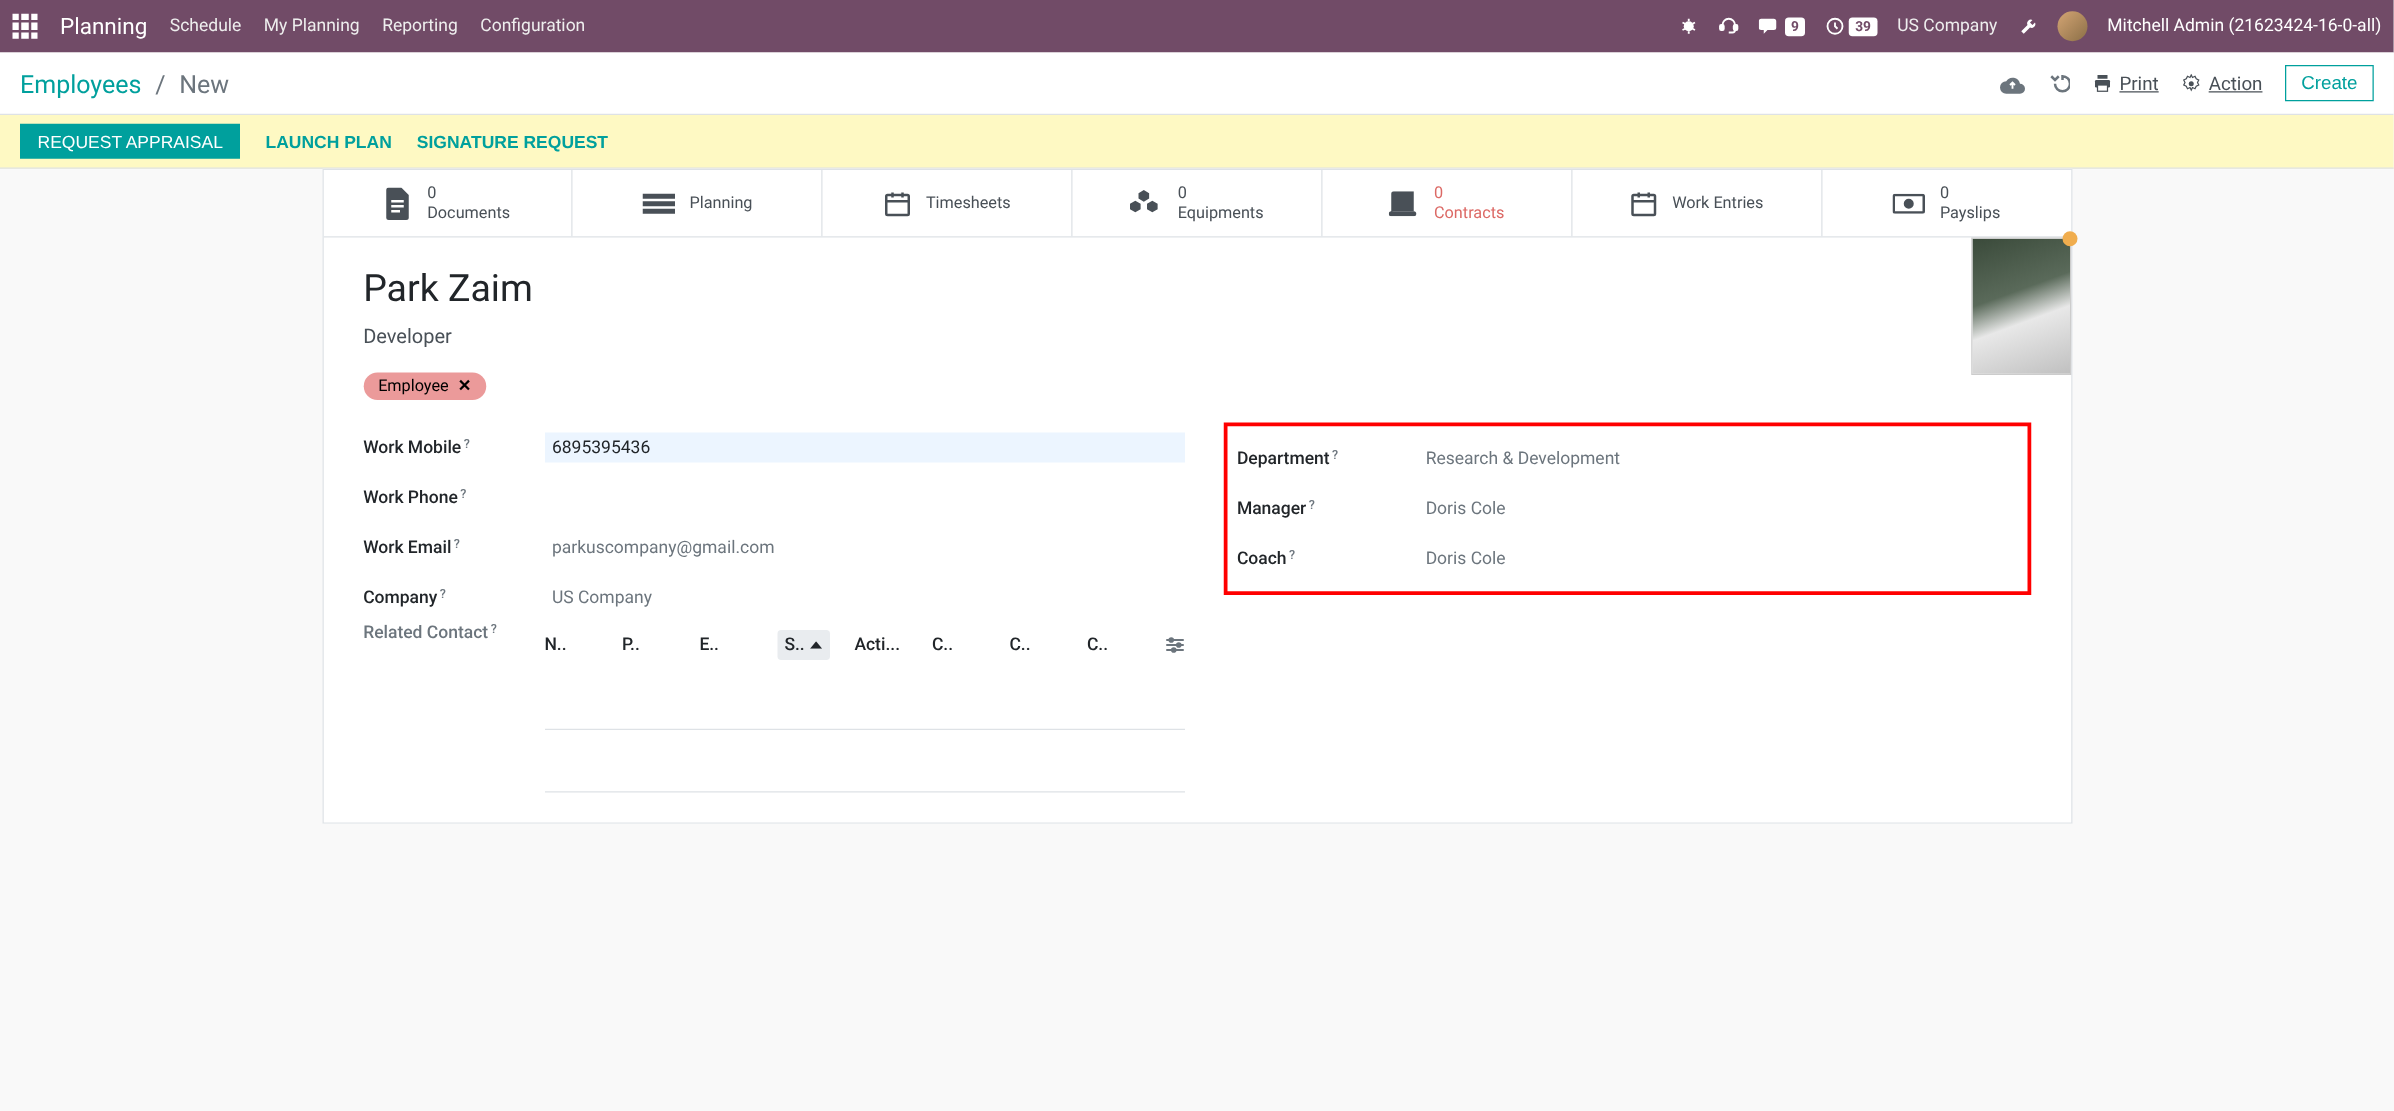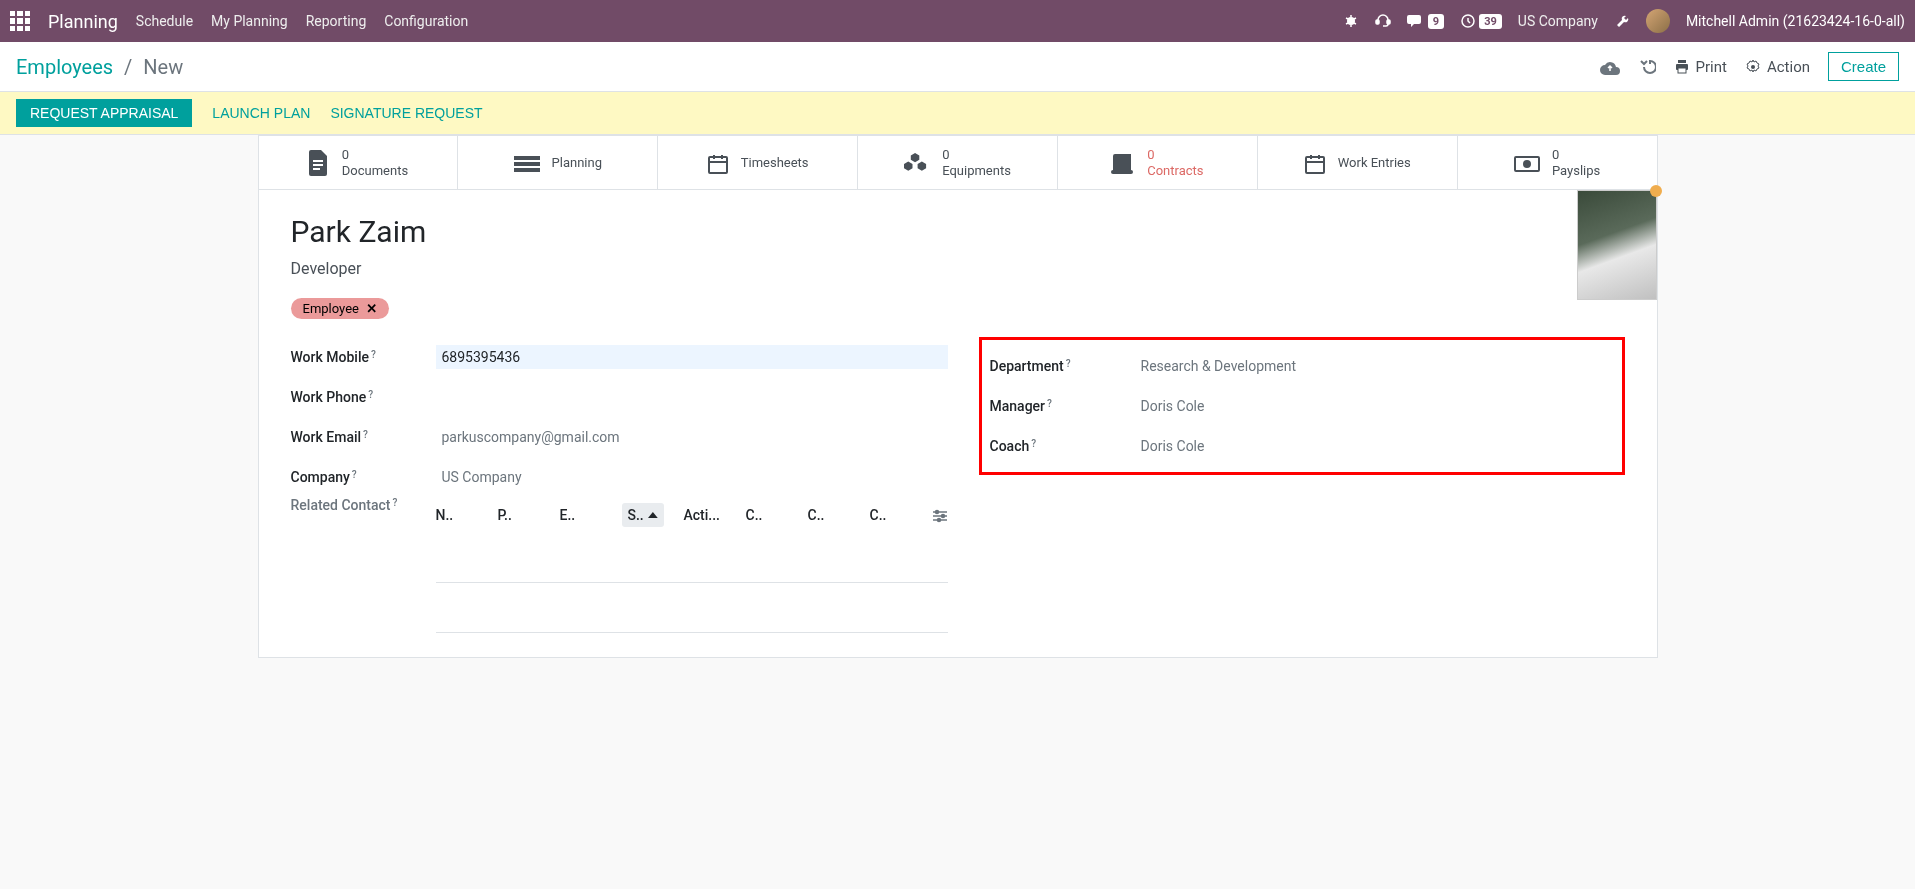--- a/index.html
+++ b/index.html
@@ -19,27 +19,27 @@
 .user-name { font-size: 14px; }
 
 
 .control-panel { background: #fff; border-bottom: 1px solid #dee2e6; padding: 10px 16px; display: flex; align-items: center; }
 .breadcrumb { font-size: 20px; }
 .breadcrumb a { color: #00A09D; text-decoration: none; }
 .breadcrumb .sep { color: #6c757d; margin: 0 6px; }
 .breadcrumb .current { color: #6c757d; }
 .cp-right { margin-left: auto; display: flex; align-items: center; gap: 18px; }
 .cp-icon { color: #6c757d; cursor: pointer; font-size: 16px; }
-.cp-text-btn { color: #495057; cursor: pointer; display: flex; align-items: center; gap: 6px; font-size: 15px; }
+.cp-text-btn { color: #495057; cursor: pointer; display: flex; align-items: center; gap: 6px; font-size: 15px; text-decoration: underline; }
 .create-btn { border: 1px solid #00A09D; color: #00A09D; background: #fff; padding: 5px 12px; font-size: 15px; cursor: pointer; }
 
 
 .status-bar { background: #fef9c3; border-bottom: 1px solid #dee2e6; padding: 7px 16px; display: flex; gap: 20px; }
 .status-btn-primary { background: #00A09D; color: #fff; border: none; padding: 6px 14px; font-size: 14px; font-weight: 500; cursor: pointer; }
-.status-btn-link { color: #00A09D; background: none; border: none; font-size: 14px; font-weight: 400; cursor: pointer; }
+.status-btn-link { color: #00A09D; background: none; border: none; font-size: 14px; font-weight: 700; cursor: pointer; }
 
 
 .sheet-bg { padding: 0; display: flex; justify-content: center; }
 .sheet { background: #fff; border: 1px solid #dee2e6; width: 100%; max-width: 1400px; margin: 0 auto; position: relative; }
 
 
 .button-box { display: flex; border-bottom: 1px solid #dee2e6; height: 54px; }
 .stat-btn { flex: 1; border-right: 1px solid #dee2e6; display: flex; align-items: center; justify-content: center; gap: 12px; cursor: pointer; padding: 0 8px; }
 .stat-btn:last-child { border-right: none; }
 .stat-icon { font-size: 22px; color: #495057; }

